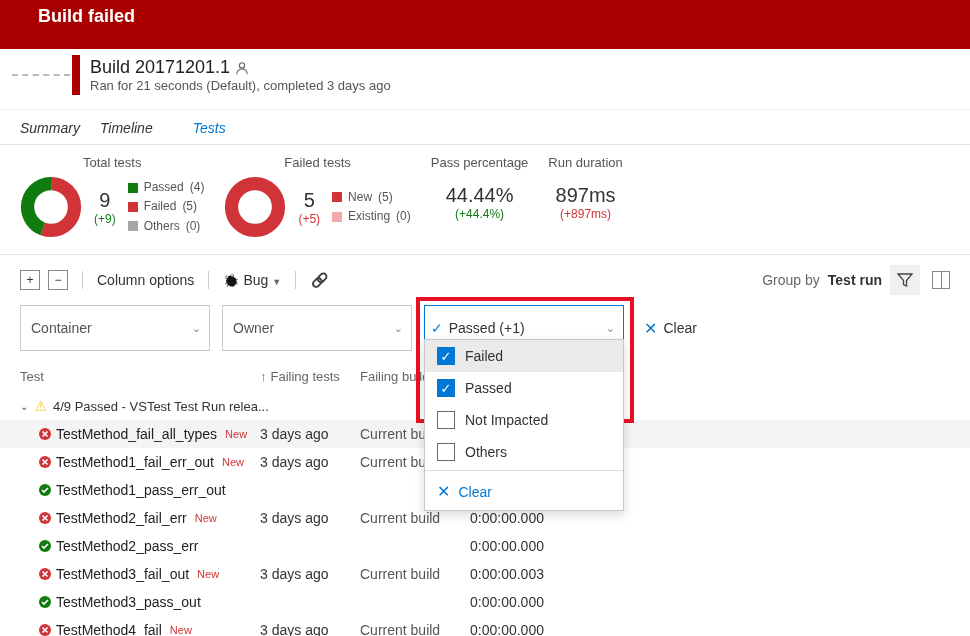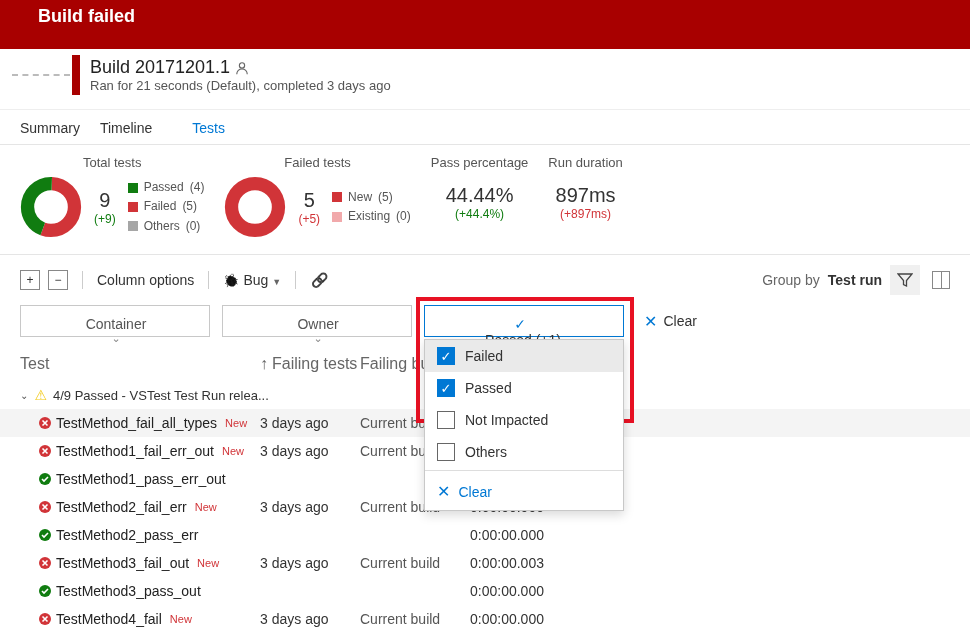--- a/index.html
+++ b/index.html
@@ -24,21 +24,21 @@
     padding: 6px 20px 14px 0;
     border-bottom: 1px solid #eee;
   }
   .timeline-strip {
     width: 72px; display: flex; align-items: flex-end; padding-left: 12px;
   }
   .timeline-dashes { border-top: 2px dashed #bbb; width: 58px; height:0;}
   .red-bar { width: 8px; height: 40px; background: #a80000; margin-right: 10px;}
   .build-title { font-size: 18px; color: #222; }
   .build-sub { font-size: 13px; color: #555; }
-  .tabs { display: flex; gap: 20px; padding: 10px 20px 8px; border-bottom: 1px solid #e5e5e5; font-size: 14px;}
+  .tabs { display: flex; gap: 20px; padding: 10px 20px 8px; border-bottom: 1px solid #e5e5e5; font-size: 14px; font-style: italic;}
   .tab { color: #333; cursor: pointer; }
   .tab.active { color: #0078d4; margin-left: 20px; }
   .stat-row { display: flex; gap: 0; padding: 10px 20px 16px; border-bottom: 1px solid #e5e5e5; text-align: center;}
   .stat-block { margin-right: 20px; }
   .stat-label { color: #555; font-size: 13px; margin-bottom: 6px; }
   .stat-body { display: flex; align-items: center; gap: 12px;}
   .donut { width: 62px; height: 62px; }
   .big-num { font-size: 20px; font-weight: 400; }
   .delta { font-size: 12px; }
   .delta.green { color: #107c10; }
@@ -52,24 +52,23 @@
   .sq.gray { background: #a6a6a6; }
   .toolbar { display:flex; align-items:center; padding: 10px 20px; gap: 8px; font-size: 14px;}
   .toolbar .sep { width:1px; height: 18px; background:#ccc; margin: 0 6px;}
   .icon-btn { width: 20px; height:20px; display:flex; align-items:center; justify-content:center; border:1px solid #888; color:#333; font-size:12px; cursor:pointer; line-height:1;}
   .icon-btn.noborder { border:none; font-size: 16px;}
   .toolbar-text { color:#333; cursor:pointer;}
   .spacer { flex: 1 1 auto; }
   .funnel { width:30px; height:30px; background:#f0f0f0; display:flex; align-items:center; justify-content:center; cursor:pointer;}
   .filters { display:flex; gap: 12px; padding: 0 20px 10px; align-items:center;}
   .dropdown {
-    border: 1px solid #c8c8c8; height: 32px; display:flex; align-items:center;
-    padding: 10px 8px 0 10px; font-size: 14px; color:#555; cursor:pointer; background:#fff;
+    border: 1px solid #c8c8c8; height: 46px; display:flex; align-items:center;
+    padding: 0 8px 0 10px; font-size: 14px; color:#555; cursor:pointer; background:#fff;
     justify-content: space-between;
-    flex-direction: column;
   }
   .dropdown .chev { color:#888; font-size: 11px;}
   .dd1 { width: 190px;}
   .dd2 { width: 190px;}
   .dd3-wrap { position: relative;}
   .dd3 { width: 200px; border: 1px solid #0078d4; padding-left: 6px;}
   .dd3 .check { color:#0078d4; margin-right:6px; font-size:14px;}
   .dd3 .txt { color:#333; flex:1;}
   .highlight-box { position:absolute; border: 4px solid #e81123; left:-8px; top:-8px; width: 218px; height: 126px; pointer-events:none;}
   .dd-menu {
@@ -78,21 +77,21 @@
     font-size: 14px; color:#333;
   }
   .dd-item { display:flex; align-items:center; gap:10px; padding: 7px 12px; cursor:pointer;}
   .dd-item.hover { background:#eaeaea;}
   .cb { width: 18px; height:18px; border:1px solid #666; display:flex; align-items:center; justify-content:center; font-size:13px;}
   .cb.checked { background:#0078d4; border-color:#0078d4; color:#fff;}
   .dd-sep { border-top:1px solid #ddd; margin: 2px 0;}
   .clear-item { color:#0078d4; display:flex; align-items:center; gap:8px; padding: 9px 12px; cursor:pointer;}
   .clear-link { color:#333; display:flex; align-items:center; gap:6px; cursor:pointer; font-size:14px; margin-left:8px;}
   .clear-link .x { color:#0078d4; font-size:16px;}
-  .table-head { display:flex; padding: 8px 20px; color:#666; font-size: 16px; border-bottom: 0; align-items: flex-end;}
+  .table-head { display:flex; padding: 8px 20px; color:#666; font-size: 13px; border-bottom: 0; align-items: flex-end;}
   .col-test { width: 240px;}
   .col-since { width: 100px; display:flex; align-items:center; gap:4px;}
   .col-build { width: 110px;}
   .col-dur { width: 120px;}
   .group-row { display:flex; align-items:center; gap:6px; padding: 6px 20px;}
   .tri { font-size: 10px; color:#555;}
   .warn { color:#f2c811; font-size: 14px;}
   .row { display:flex; align-items:center; padding: 6px 20px 6px 38px; font-size: 14px;}
   .row.hover { background:#f4f4f4;}
   .status { width:18px; display:flex; align-items:center;}

